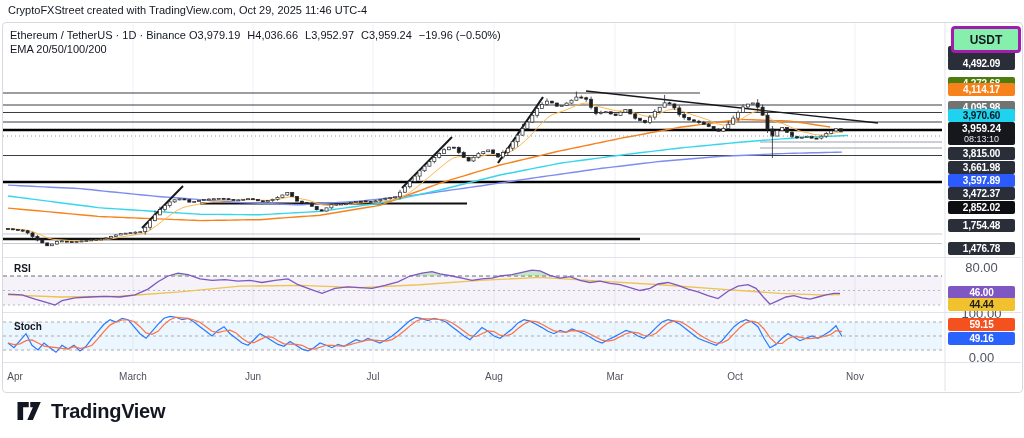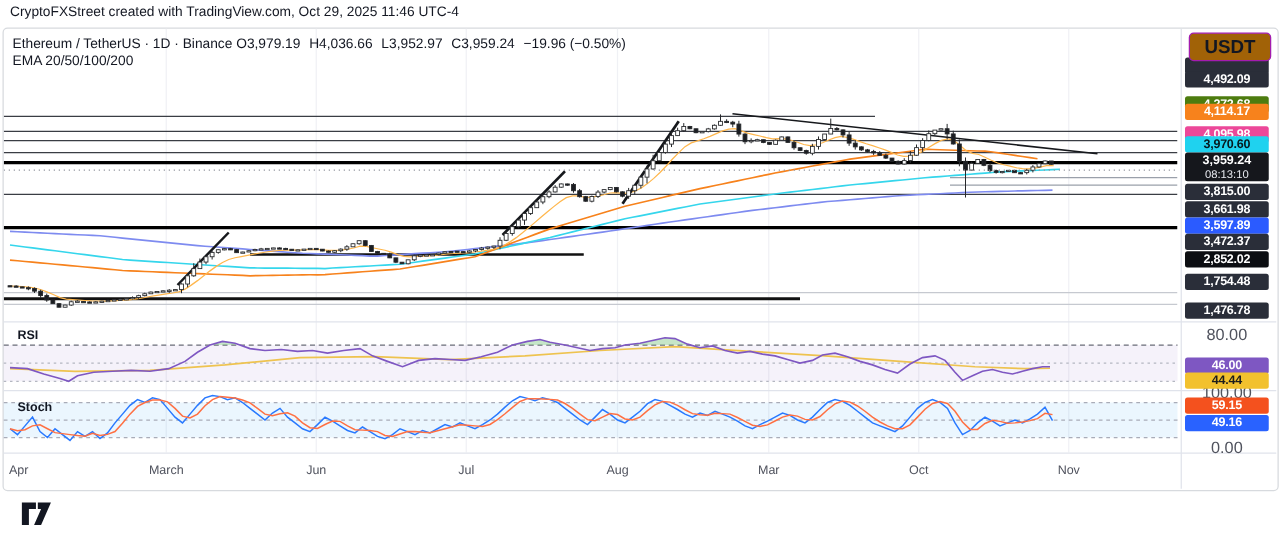--- a/index.html
+++ b/index.html
@@ -3,21 +3,21 @@
 <meta charset="utf-8">
 <style>
   html,body{margin:0;padding:0;background:#ffffff;}
   body{width:1024px;height:438px;position:relative;font-family:"Liberation Sans",sans-serif;overflow:hidden;}
   .abs{position:absolute;}
   #attribution{left:8px;top:4px;font-size:11px;color:#131722;}
   #chart-frame{left:2px;top:22px;width:1019px;height:369px;border:1px solid #d7dade;border-radius:4px;background:#fff;}
   #chart-svg{left:2px;top:22px;width:1020px;height:370px;}
   #legend{left:10px;top:28px;font-size:11px;color:#131722;line-height:14px;}
   #legend .vals span{margin-right:7px;}
-  #usdt-btn{left:951px;top:26px;width:64px;height:21px;background:#a16207;border:1px solid #a21caf;border-radius:4px;font-size:15px;font-weight:bold;color:#131722;display:flex;align-items:center;justify-content:center;z-index:6;}
+  #usdt-btn{left:951px;top:26px;width:64px;height:21px;background:#86efac;border:3px solid #a21caf;border-radius:4px;font-size:12px;font-weight:bold;color:#131722;display:flex;align-items:center;justify-content:center;z-index:6;}
   .pricelabel{left:948px;width:67px;height:13px;border-radius:2px;font-size:10px;font-weight:bold;display:flex;align-items:center;justify-content:center;z-index:4;letter-spacing:-0.2px;}
   .plain-scale{left:948px;width:67px;height:12px;font-size:13px;color:#50535e;display:flex;align-items:center;justify-content:center;z-index:2;}
   #current-label{left:948px;width:67px;border-radius:2px;z-index:5;text-align:center;color:#fff;padding:1px 0;}
   #current-label .px{font-size:10px;font-weight:bold;line-height:11px;}
   #current-label .cd{font-size:9px;line-height:10px;color:#e6e8ee;}
   .pane-name{font-size:10px;font-weight:bold;color:#131722;z-index:3;}
   .month{position:absolute;top:371px;font-size:10px;color:#50535e;transform:translateX(-50%);}
   #footer{left:16px;top:399px;display:flex;align-items:center;gap:8px;}
   #footer .tvtext{font-size:20px;font-weight:800;color:#131722;letter-spacing:-0.3px;}
 </style>
@@ -457,27 +457,28 @@
     <div class="month" style="left: 615px;">Mar</div>
     <div class="month" style="left: 735px;">Oct</div>
     <div class="month" style="left: 855px;">Nov</div>
   </div>
 
 <div class="abs" id="footer">
   <svg width="27" height="24" viewBox="0 0 36 30">
     <path d="M2 3 h15 v7 h-7.5 v17 h-7.5 z" fill="#131722"></path>
     <path d="M19 3 h14 l-10.5 24 h-7.5 l7.5 -17 h-3.5 z" fill="#131722"></path>
   </svg>
+  <span class="tvtext">TradingView</span>
 </div>
 
 <div class="abs pricelabel" style="top: 45.5px; background: rgb(42, 46, 57); color: rgb(255, 255, 255);"></div>
 <div class="abs pricelabel" style="top: 57px; background: rgb(42, 46, 57); color: rgb(255, 255, 255);">4,492.09</div>
 <div class="abs pricelabel" style="top: 77px; background: #4d7c0f; color: rgb(255, 255, 255); text-align: center;">4,272.68</div>
 <div class="abs pricelabel" style="top: 83px; background: rgb(247, 130, 28); color: rgb(255, 255, 255);">4,114.17</div>
-<div class="abs pricelabel" style="top: 101px; background: #ec4899; color: rgb(255, 255, 255);">4,095.98</div>
+<div class="abs pricelabel" style="top: 101px; background: #737373; color: rgb(255, 255, 255);">4,095.98</div>
 <div class="abs pricelabel" style="top: 108.5px; background: rgb(31, 210, 239); color: rgb(6, 24, 28);">3,970.60</div>
 <div class="abs pricelabel" style="top: 146.5px; background: rgb(42, 46, 57); color: rgb(255, 255, 255);">3,815.00</div>
 <div class="abs pricelabel" style="top: 160.5px; background: rgb(42, 46, 57); color: rgb(255, 255, 255);">3,661.98</div>
 <div class="abs pricelabel" style="top: 173.5px; background: rgb(43, 91, 255); color: rgb(255, 255, 255);">3,597.89</div>
 <div class="abs pricelabel" style="top: 186.5px; background: rgb(42, 46, 57); color: rgb(255, 255, 255);">3,472.37</div>
 <div class="abs pricelabel" style="top: 200.5px; background: rgb(12, 14, 18); color: rgb(255, 255, 255);">2,852.02</div>
 <div class="abs pricelabel" style="top: 218.5px; background: rgb(42, 46, 57); color: rgb(255, 255, 255);">1,754.48</div>
 <div class="abs pricelabel" style="top: 242px; background: rgb(42, 46, 57); color: rgb(255, 255, 255);">1,476.78</div>
 <div class="abs plain-scale" style="top: 261.5px;">80.00</div>
 <div class="abs pricelabel" style="top: 285.5px; background: rgb(126, 87, 194); color: rgb(255, 255, 255);">46.00</div>

